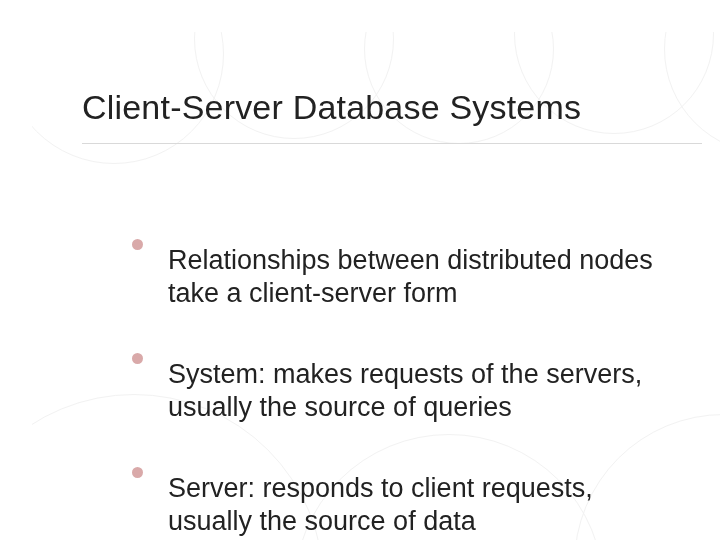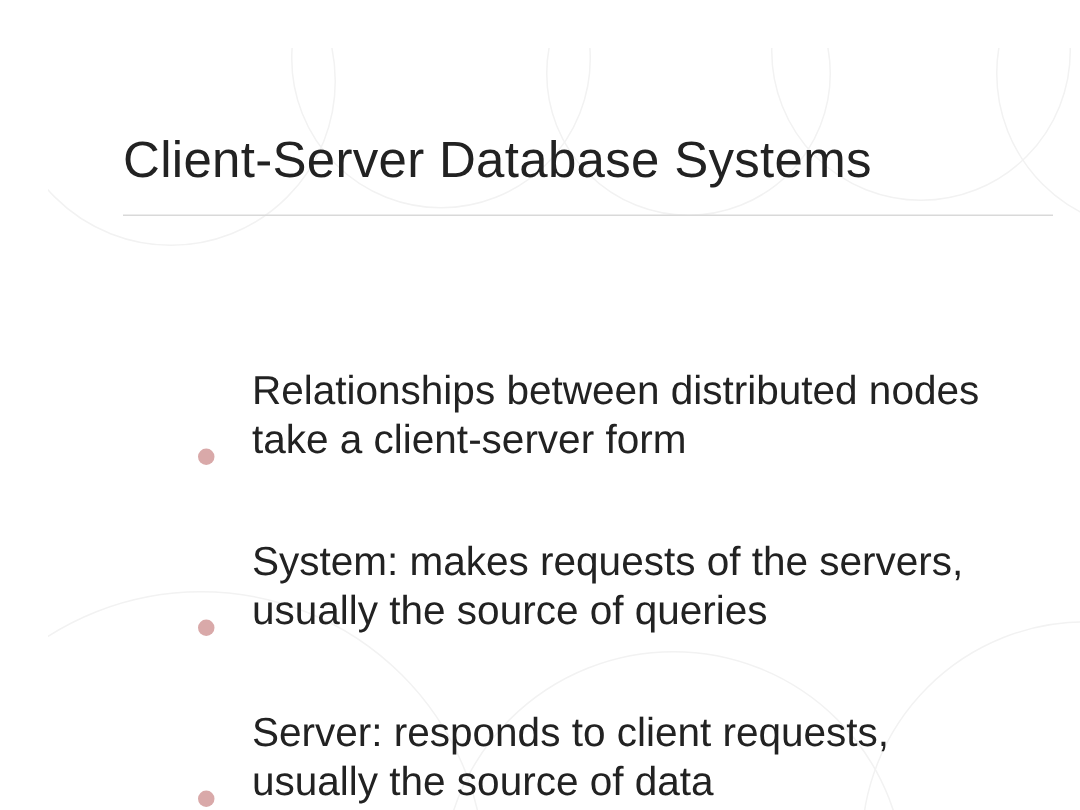--- a/index.html
+++ b/index.html
@@ -39,21 +39,21 @@
       height: 1px;
       background: #d9d9d9;
       margin-top: 6px;
     }
     .body {
       position: relative;
       padding: 28px 40px 0 52px;
     }
     .bullet-item {
       display: flex;
-      align-items: flex-end;
+      align-items: flex-start;
       margin-bottom: 2px;
     }
     .bullet-dot {
       flex: 0 0 auto;
       width: 11px;
       height: 11px;
       border-radius: 50%;
       background: #d9a9a9;
       margin-top: 11px;
       margin-right: 9px;

